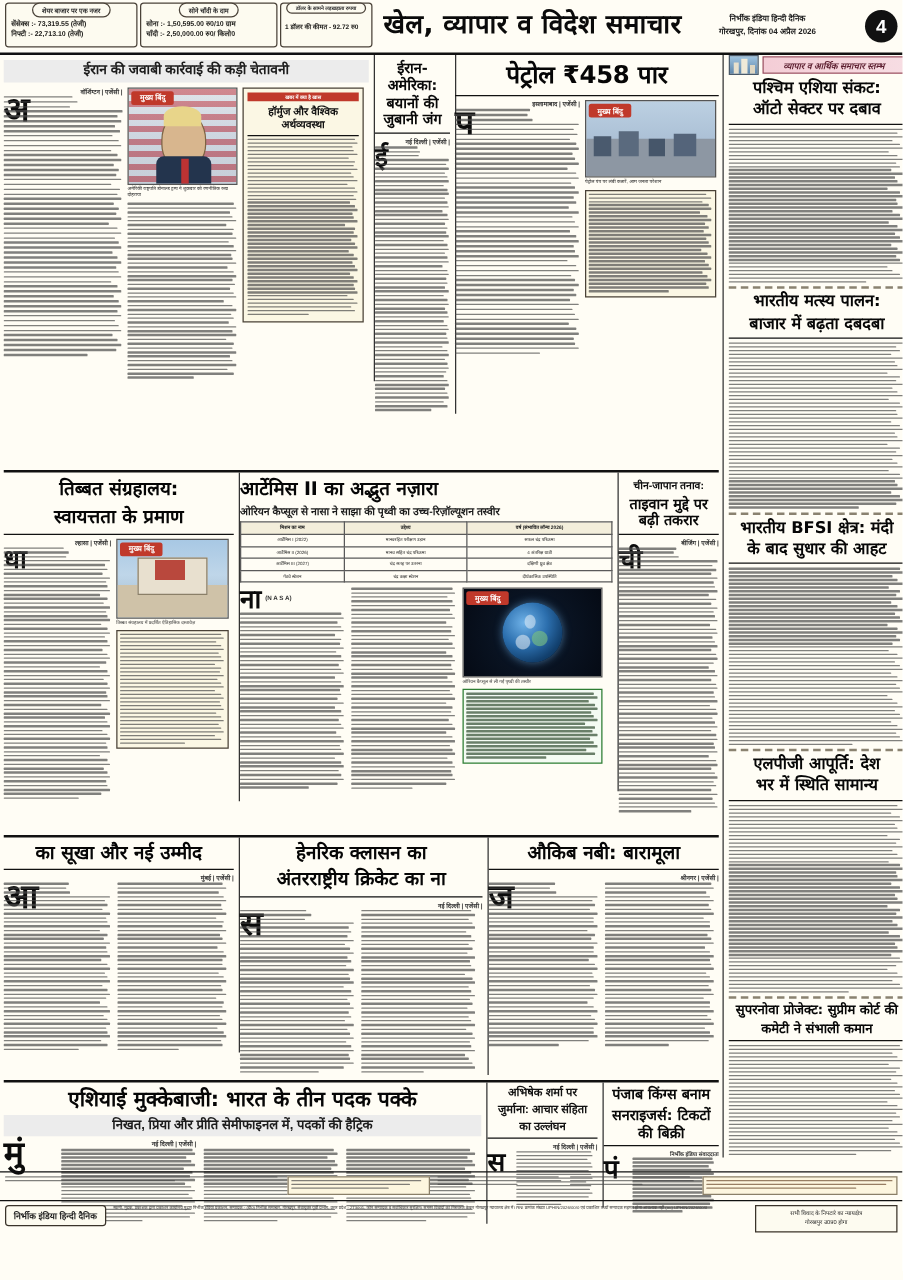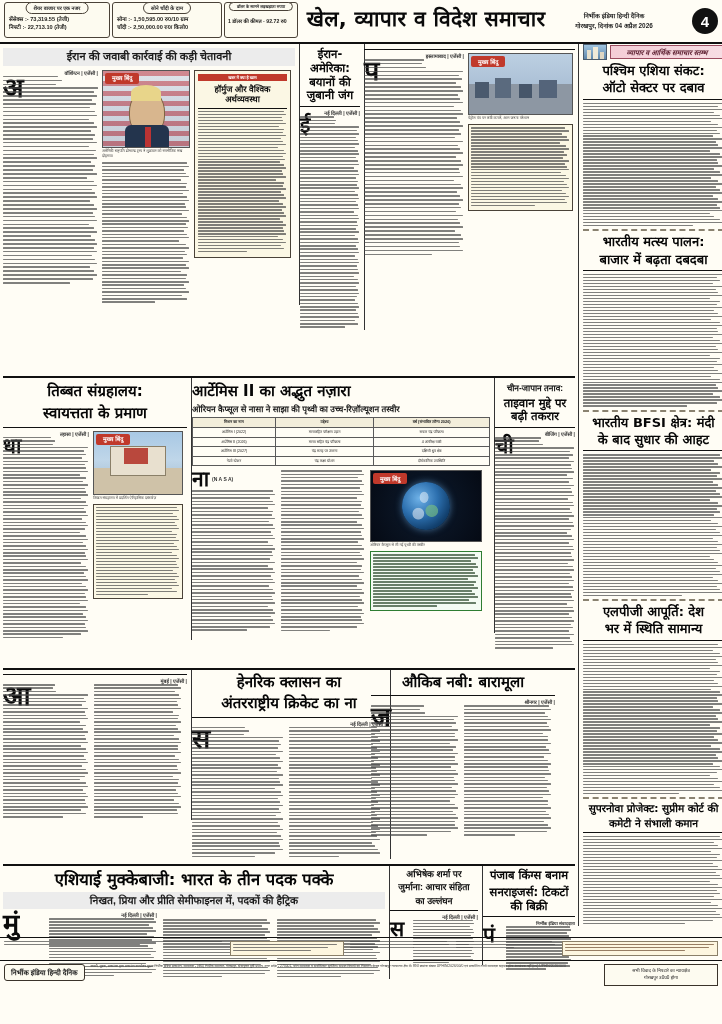--- a/index.html
+++ b/index.html
@@ -423,20 +423,21 @@
             <span style="width:94%"></span>
               <span style="width:96%"></span>
               <span style="width:99%"></span>
             <span style="width:91%"></span>
               <span style="width:97%"></span>
               <span style="width:75%"></span>
           </div>
         </div>
 
         <div style="position:absolute;left:361px;top:0;width:211px;">
+          <div class="hl-lg" style="margin-top:5px;">पेट्रोल ₹458 पार</div>
           <div class="rule" style="margin:5px 0 3px;"></div>
 
           <div style="display:flex;gap:4px;">
             <div style="width:100px;">
               <div class="byline">इस्लामाबाद | एजेंसी |</div>
               <div class="dropcap">प</div>
               <div class="blur-lines">
                 <span style="width:60%"></span>
                   <span style="width:58%"></span>
                   <span style="width:62%"></span>
@@ -908,20 +909,21 @@
               <span style="width:72%"></span>
           </div>
         </div>
       </div>
 
       <div class="rule2" style="margin:2px 0 0;"></div>
 
       <div style="position:relative;height:192px;">
 
         <div style="position:absolute;left:0;top:0;width:184px;border-right:1px solid #333;padding-right:4px;">
+          <div class="hl-md" style="margin-top:4px;">का सूखा और नई उम्मीद</div>
           <div class="rule" style="margin:4px 0 3px;"></div>
           <div class="byline">मुंबई | एजेंसी |</div>
           <div style="display:flex;gap:5px;">
             <div style="width:86px;">
               <div class="dropcap">आ</div>
               <div class="blur-lines tight">
                 <span style="width:60%"></span>
                   <span style="width:58%"></span>
                   <span style="width:62%"></span>
                 <span style="width:99%"></span>
@@ -1099,21 +1101,21 @@
                   <span style="width:90%"></span>
                   <span style="width:93%"></span>
                 <span style="width:97%"></span>
                   <span style="width:99%"></span>
                   <span style="width:54%"></span>
               </div>
             </div>
           </div>
         </div>
 
-        <div style="position:absolute;left:368px;top:0;width:184px;">
+        <div style="position:absolute;left:388px;top:0;width:184px;">
           <div class="hl-md" style="margin-top:4px;">औकिब नबी: बारामूला</div>
           <div class="rule" style="margin:4px 0 3px;"></div>
           <div class="byline">श्रीनगर | एजेंसी |</div>
           <div style="display:flex;gap:5px;">
             <div style="width:88px;">
               <div class="dropcap">ज</div>
               <div class="blur-lines tight">
                 <span style="width:60%"></span>
                   <span style="width:56%"></span>
                   <span style="width:61%"></span>

